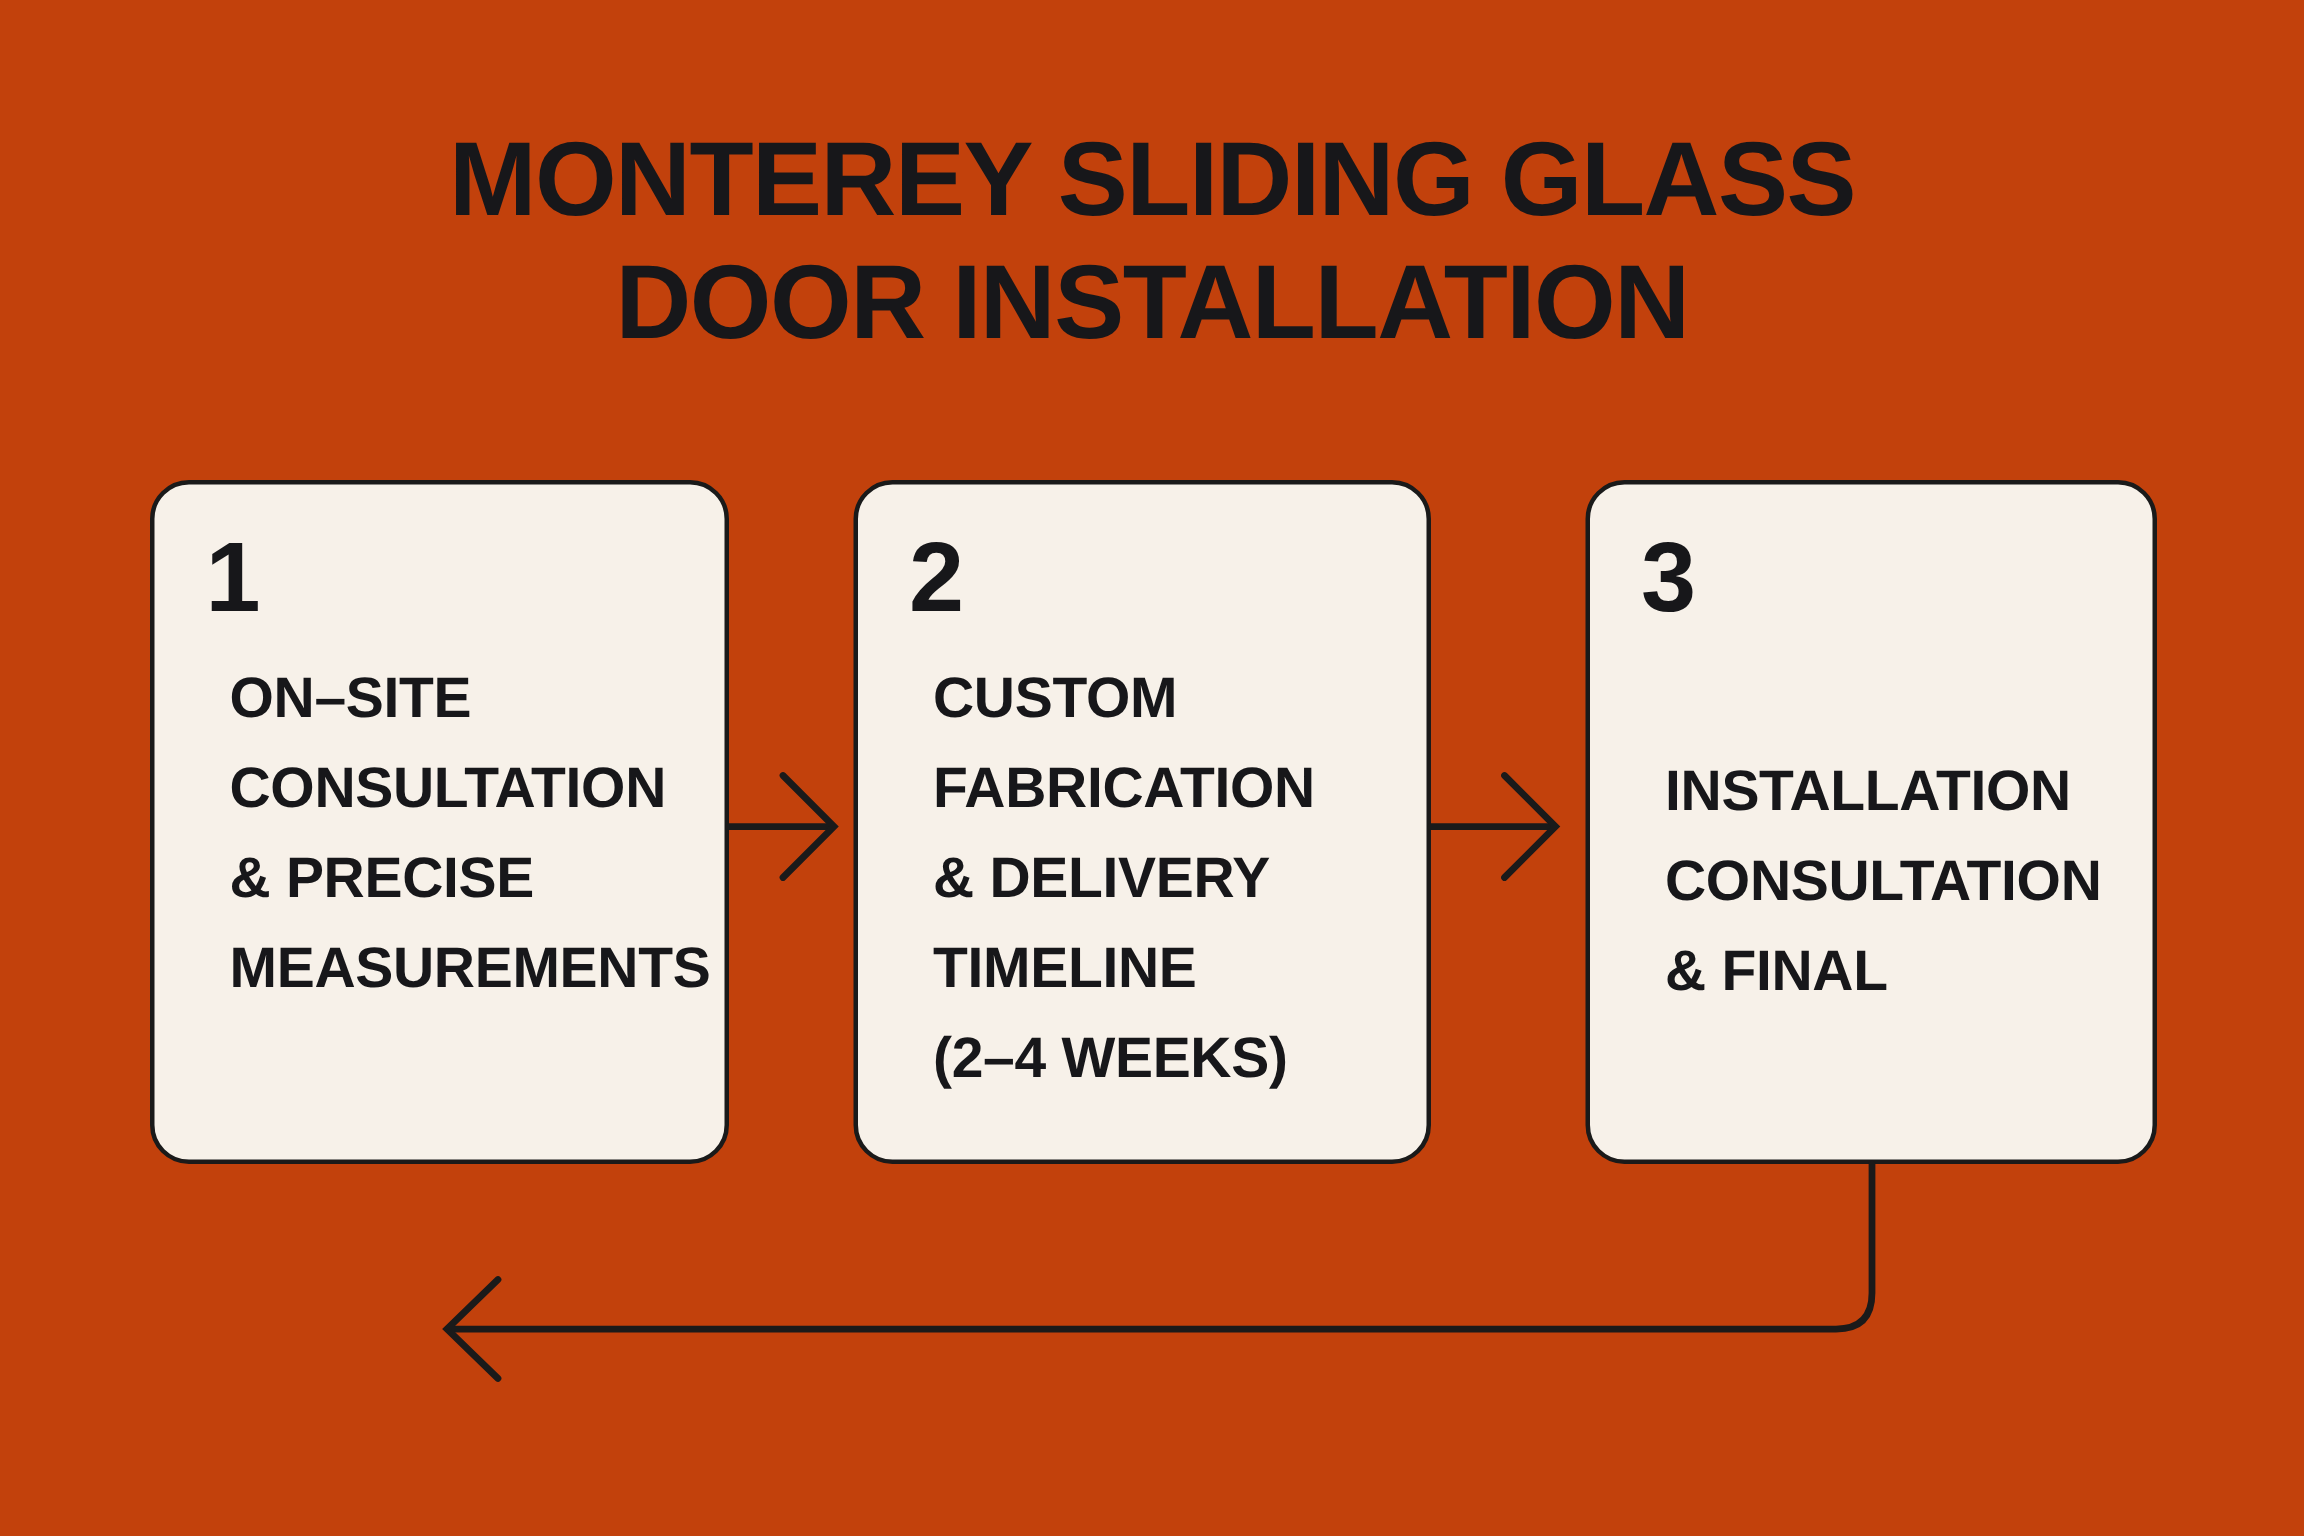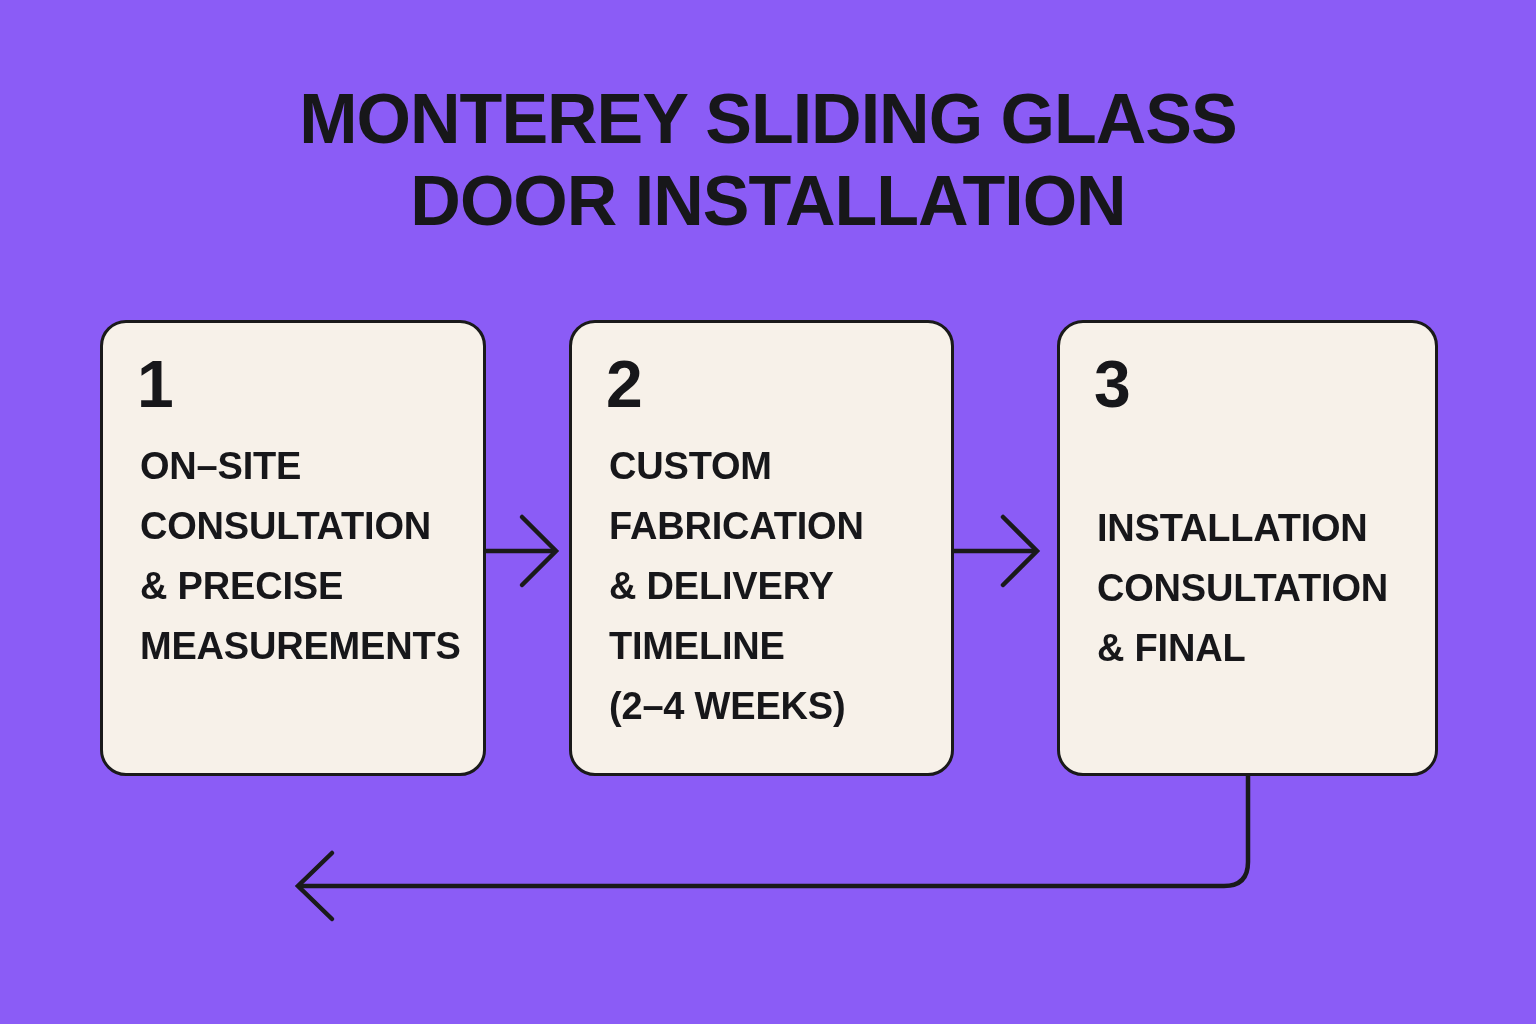--- a/index.html
+++ b/index.html
@@ -8,21 +8,21 @@
     width: 1536px;
     height: 1024px;
     overflow: hidden;
     background: #f7f1e9;
     font-family: "Liberation Sans", "DejaVu Sans", sans-serif;
   }
   .canvas {
     position: relative;
     width: 1536px;
     height: 1024px;
-    background: #8b5cf6;
+    background: #c2410c;
     color: #1a1a1a;
   }
   .title {
     position: absolute;
     top: 78px;
     left: 0;
     width: 100%;
     text-align: center;
     font-weight: 700;
     font-size: 70px;
@@ -46,21 +46,21 @@
     position: absolute;
     top: 28px;
     left: 34px;
     font-size: 66px;
     font-weight: 700;
     line-height: 1;
     color: #17171a;
   }
   .step-lines {
     position: absolute;
-    left: 37px;
+    left: 50px;
     right: 16px;
     font-size: 38px;
     font-weight: 700;
     line-height: 60px;
     letter-spacing: -0.2px;
     color: #17171a;
     white-space: nowrap;
   }
   .box-1 .step-lines, .box-2 .step-lines { top: 113px; }
   .box-3 .step-lines { top: 175px; }

